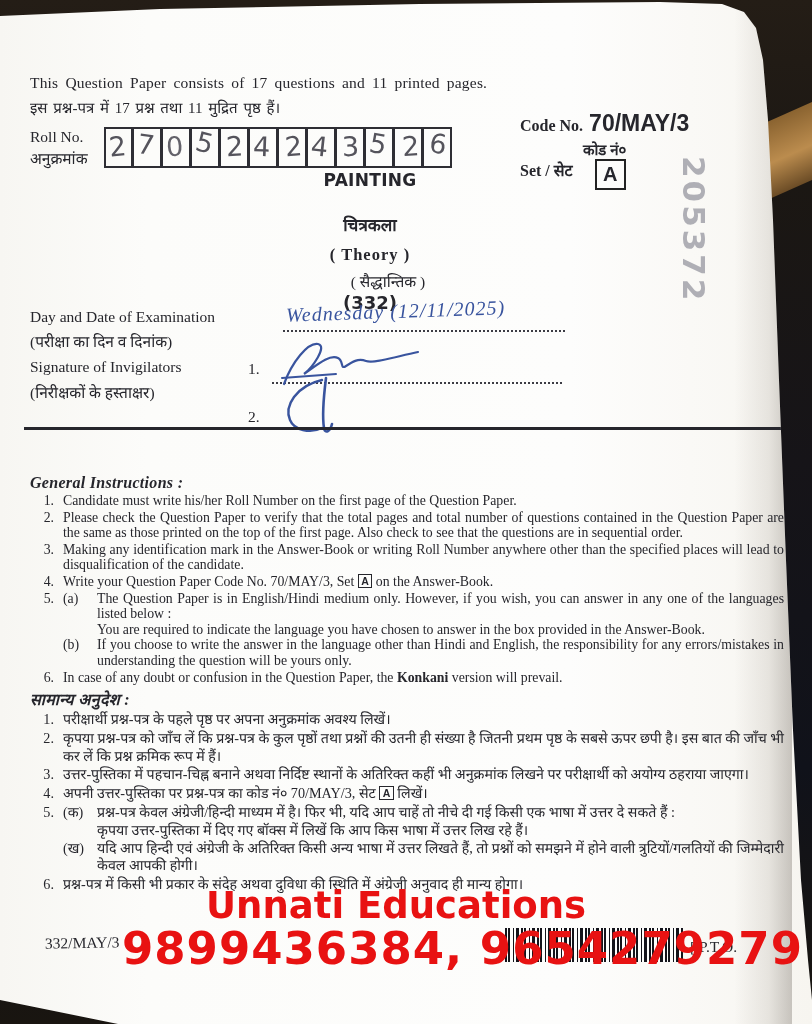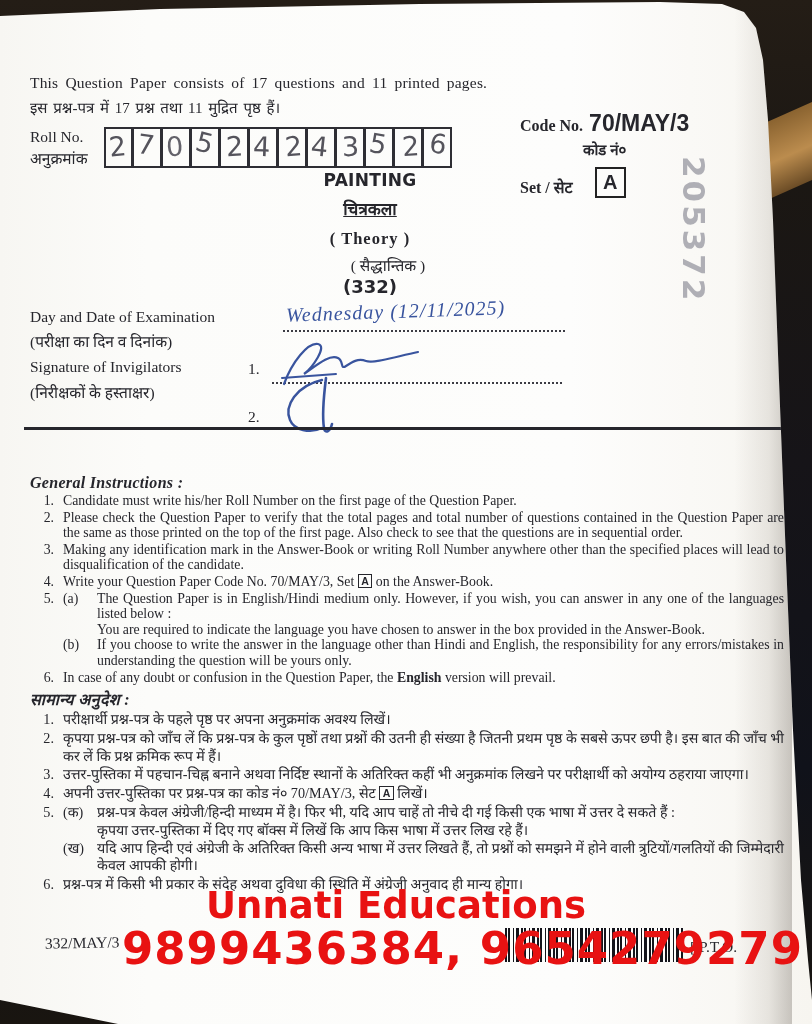--- a/index.html
+++ b/index.html
@@ -43,31 +43,31 @@
   .roll-cell:nth-child(8) span{ transform:rotate(6deg); }
   .roll-cell:nth-child(9) span{ transform:rotate(-2deg) translateX(2px); }
   .roll-cell:nth-child(10) span{ transform:rotate(10deg) translateY(-3px); }
   .roll-cell:nth-child(11) span{ transform:rotate(-4deg) translateX(4px); }
   .roll-cell:nth-child(12) span{ transform:rotate(8deg) translateX(2px) translateY(-3px); }
 
   .code-block { left:520px; top:110px; }
   .code-line1 { font-size:16px; font-weight:bold; white-space:nowrap; }
   .code-value { font-family:"Liberation Sans",sans-serif; font-size:23px; font-weight:bold; margin-left:6px; }
   .code-hi { font-size:15px; font-weight:bold; margin-top:2px;text-align:center; }
-  .set-line { margin-top:8px; font-size:16px; font-weight:bold; display:flex; align-items:flex-end; }
+  .set-line { margin-top:0; font-size:16px; font-weight:bold; display:flex; align-items:flex-start; }
   .set-box { display:inline-flex; align-items:center; justify-content:center; width:31px; height:31px;
              border:2.5px solid #222; margin-left:22px; font-size:20px; font-family:"Liberation Sans",sans-serif; }
 
   .stamp { left:712px; top:156px; width:178px; transform-origin:0 0; transform:rotate(90deg);
            font-family:"DejaVu Sans",sans-serif; font-size:31px; font-weight:600; letter-spacing:3px;
            color:rgba(125,125,138,.6); }
 
   .title-block { left:0; top:170px; width:740px; text-align:center; }
   .t-sub-en { font-family:"DejaVu Sans",sans-serif; font-size:17px; font-weight:bold; letter-spacing:.3px; }
-  .t-sub-hi { font-size:17px; font-weight:bold; margin-top:7px;text-decoration:underline; }
+  .t-sub-hi { font-size:17px; font-weight:bold; margin-top:23px; }
   .t-type-en { font-size:16.5px; font-weight:bold; margin-top:9px; letter-spacing:1px; }
   .t-type-hi { font-size:15.5px; font-weight:normal; margin-top:5px;padding-left:36px; }
   .t-code { font-size:18px; font-weight:bold; font-family:"DejaVu Sans",sans-serif; }
 
   .f-label { font-size:15.5px; white-space:nowrap; }
   .dotline { border-bottom:2px dotted #3c3c44; height:0; }
   .hand { color:#39549e; font-style:italic; font-size:20px; font-family:"Liberation Serif",serif;
           letter-spacing:1px; white-space:nowrap; }
 
   .rule { left:24px; top:427px; width:764px; height:3px; background:#26262c; }
@@ -219,21 +219,21 @@
       <div class="item txt">
         <span class="num">5.</span>
         <span class="body">
           <div class="hang"><span class="sublabel">(a)</span><span>The Question Paper is in English/Hindi medium only. However, if you wish, you can answer in any one of the languages listed below :</span></div>
           <div class="indent-note">You are required to indicate the language you have chosen to answer in the box provided in the Answer-Book.</div>
           <div class="hang"><span class="sublabel">(b)</span><span>If you choose to write the answer in the language other than Hindi and English, the responsibility for any errors/mistakes in understanding the question will be yours only.</span></div>
         </span>
       </div>
       <div class="item txt">
         <span class="num">6.</span>
-        <span class="body"><span>In case of any doubt or confusion in the Question Paper, the </span><span class="bold">English</span><span> version will prevail.</span></span>
+        <span class="body"><span>In case of any doubt or confusion in the Question Paper, the </span><span class="bold">Konkani</span><span> version will prevail.</span></span>
       </div>
     </div>
 
     <div class="abs instr hi" style="top:688px;">
       <div class="instr-head txt">सामान्य अनुदेश :</div>
       <div class="item txt">
         <span class="num">1.</span>
         <span class="body">परीक्षार्थी प्रश्न-पत्र के पहले पृष्ठ पर अपना अनुक्रमांक अवश्य लिखें।</span>
       </div>
       <div class="item txt">

